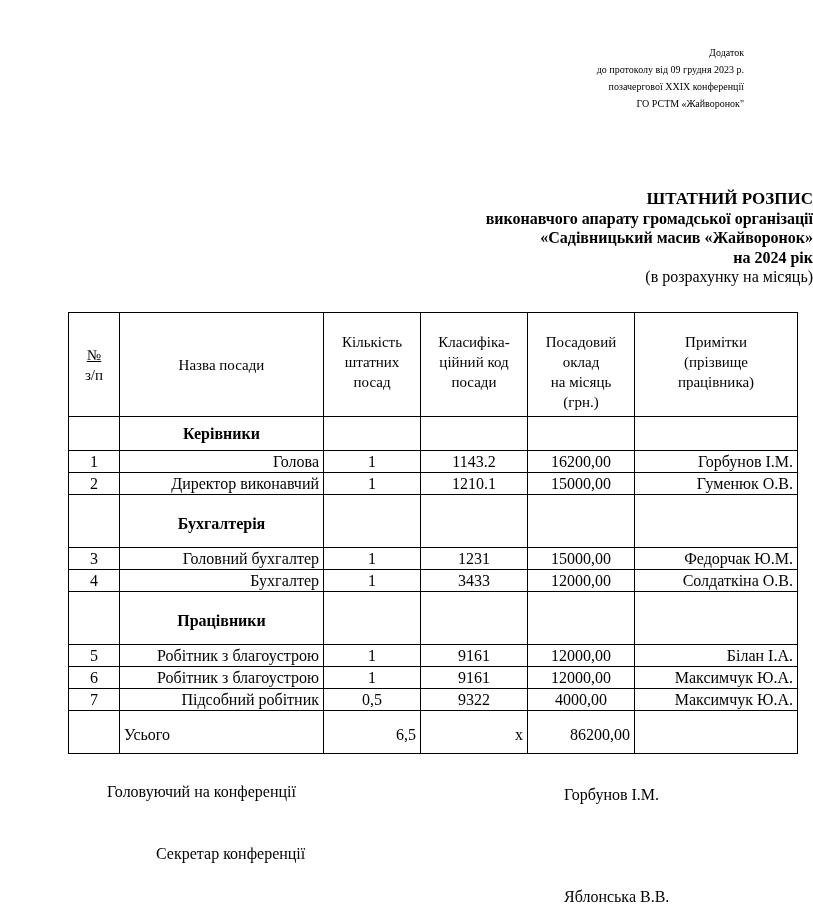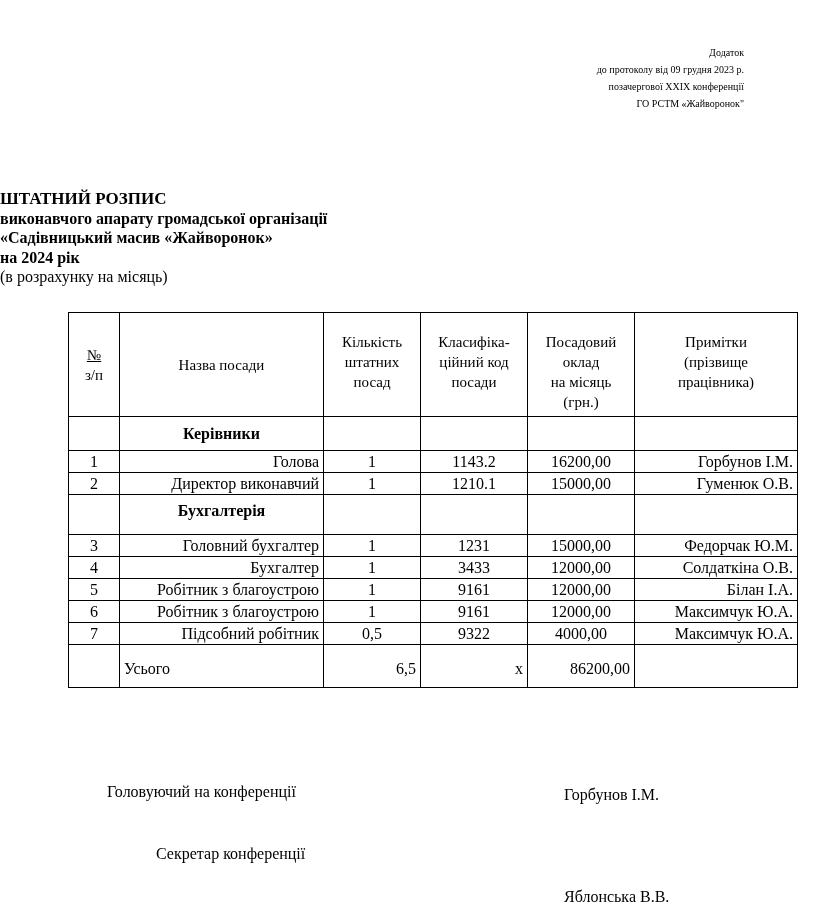--- a/index.html
+++ b/index.html
@@ -7,42 +7,42 @@
       width: 813px; height: 921px; position: relative; overflow: hidden;
       font-family: "Liberation Serif", "DejaVu Serif", serif;
       color: #000; font-size: 16px;
     }
     .annex {
       position: absolute; right: 69px; top: 44px;
       text-align: right; font-size: 10px; line-height: 17px;
     }
     .title-block {
       position: absolute; left: 0; width: 813px; top: 189px;
-      text-align: left; line-height: 19.5px;
+      text-align: right; line-height: 19.5px;
     }
     .title-block .b { font-weight: bold; font-size: 16px; }
     .title-block .main { font-weight: bold; font-size: 17px; }
     .title-block .sub { font-size: 16px; }
 
     table.staff {
       position: absolute; left: 68px; top: 312px;
       border-collapse: collapse; table-layout: fixed; width: 729px;
       font-size: 16px;
     }
     table.staff td, table.staff th {
       border: 1px solid #000; padding: 0 4px; font-weight: normal;
       line-height: 20px; vertical-align: middle;
     }
     col.c1 { width: 51px; } col.c2 { width: 204px; } col.c3 { width: 97px; }
     col.c4 { width: 107px; } col.c5 { width: 107px; } col.c6 { width: 163px; }
     tr.hdr th { height: 84px; text-align: center; font-size: 15px; line-height: 20px; vertical-align: top; padding-top: 19px; }
     tr.hdr th.mid { vertical-align: middle; padding-top: 0; }
     tr.sec td { height: 33px; }
     tr.sec td.secname { font-weight: bold; text-align: center; }
-    tr.sec.top td.secname { vertical-align: top; padding-top: 6px; }
+    tr.sec.top td.secname { vertical-align: top; padding-top: 19px; }
     tr.row td { height: 21px; line-height: 20px; }
     tr.row td.num, tr.row td.cnt, tr.row td.code, tr.row td.sal { text-align: center; }
     tr.row td.name, tr.row td.note { text-align: right; }
     tr.total td { height: 34px; vertical-align: bottom; padding-bottom: 8px; }
     tr.total td.cnt, tr.total td.code, tr.total td.sal { text-align: right; }
 
     .sig { position: absolute; font-size: 16px; }
   </style>
 </head>
 <body>
@@ -144,20 +144,28 @@
   </tr>
   <tr class="row">
     <td class="num">4</td>
     <td class="name">Бухгалтер</td>
     <td class="cnt">1</td>
     <td class="code">3433</td>
     <td class="sal">12000,00</td>
     <td class="note">Солдаткіна О.В.</td>
   </tr>
 
+  <tr class="sec top">
+    <td></td>
+    <td class="secname">Працівники</td>
+    <td></td>
+        <td></td>
+    <td></td>
+        <td></td>
+  </tr>
   <tr class="row">
     <td class="num">5</td>
     <td class="name">Робітник з благоустрою</td>
     <td class="cnt">1</td>
     <td class="code">9161</td>
     <td class="sal">12000,00</td>
     <td class="note">Білан І.А.</td>
   </tr>
   <tr class="row">
     <td class="num">6</td>

